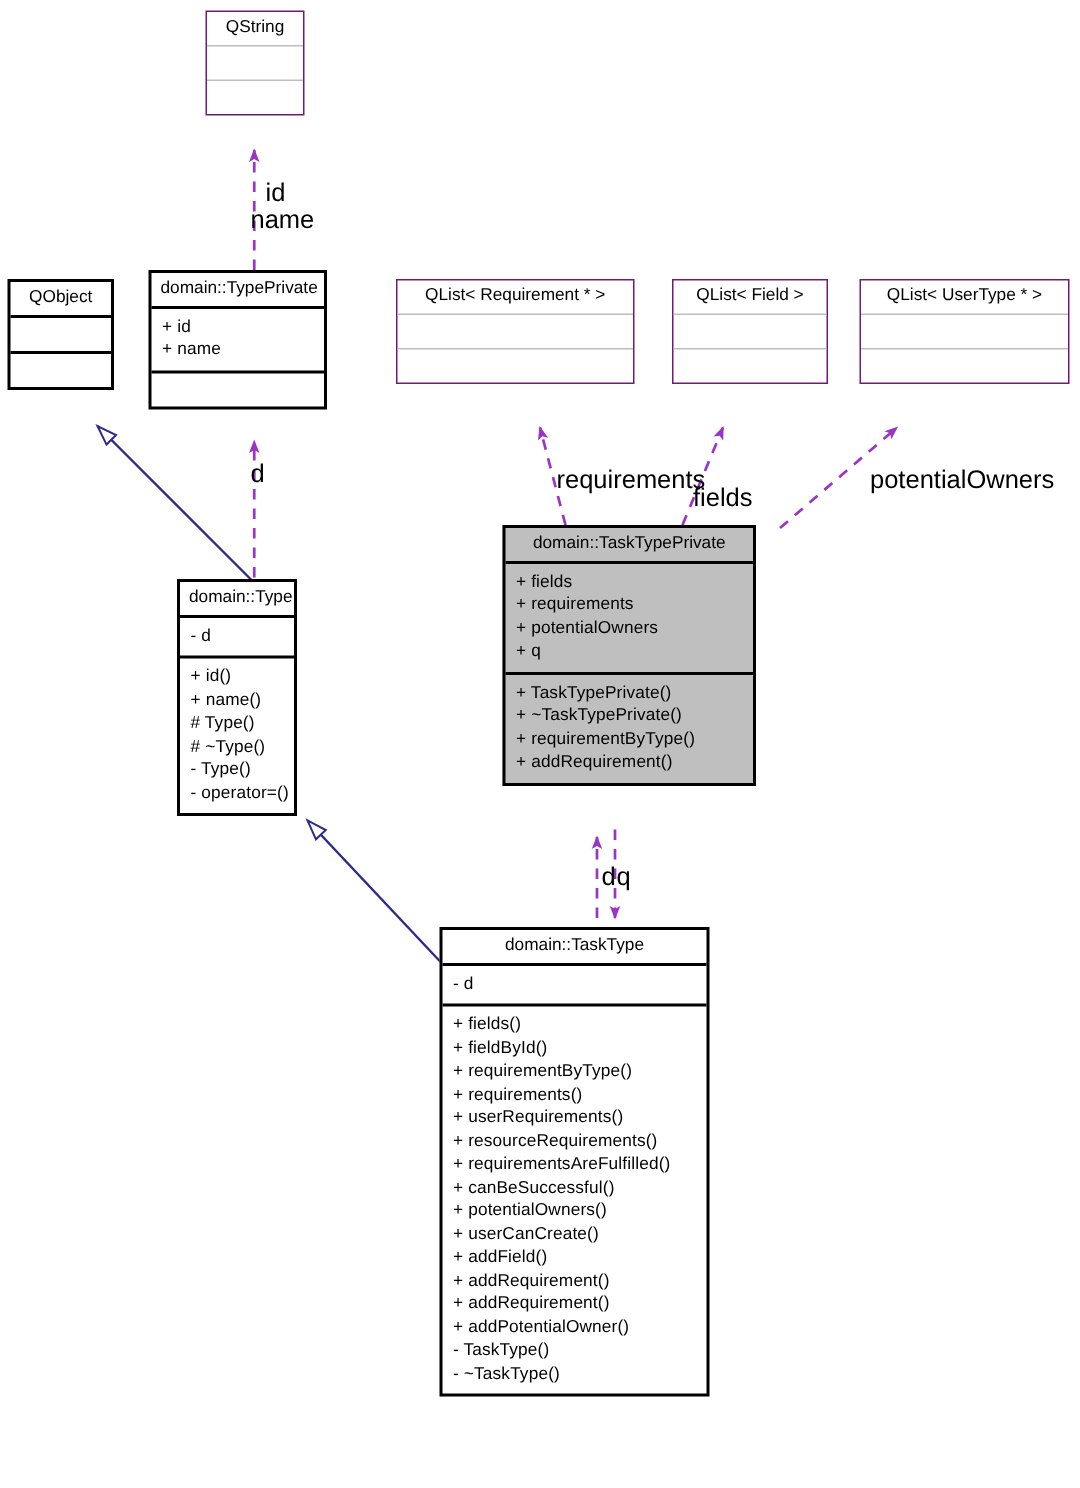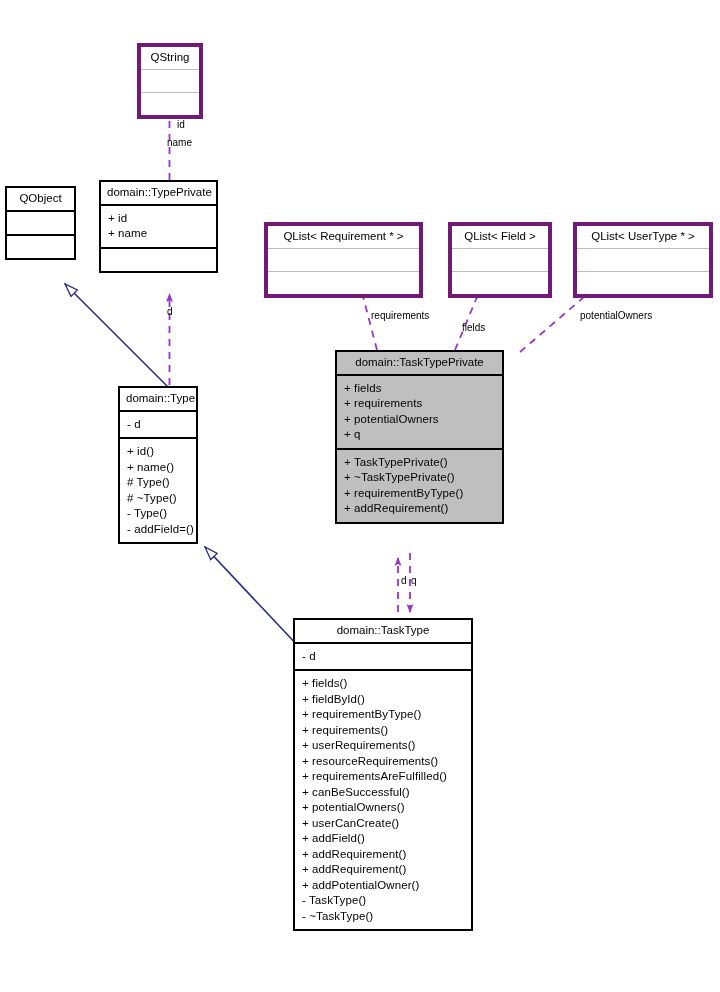--- a/index.html
+++ b/index.html
@@ -30,22 +30,21 @@
   .node {
     position: absolute;
     box-sizing: border-box;
     background: #ffffff;
     font-size: 11.5px;
     color: #000000;
     line-height: 1.0;
   }
   
   .node.ext {
-    border: 4px solid #701a75;
-    margin-top: 36px;
+    border: 1px solid #701a75;
   }
   .node.ext .row {
     border-top: 1px solid #bdbdbd;
   }
   
   .node.own {
     border: 2px solid #000000;
   }
   .node.own .row {
     border-top: 2px solid #000000;
@@ -71,21 +70,21 @@
     padding: 0;
   }
   .node .member {
     white-space: nowrap;
     padding: 2px 0 2px 0;
     letter-spacing: 0.1px;
   }
   .edge-label {
     position: absolute;
     font-family: "Liberation Sans", sans-serif;
-    font-size: 10px;
+    font-size: 17px;
     color: #000000;
     white-space: nowrap;
   }
 </style>
 </head>
 <body>
 
 <div id="canvas">
 
   <svg class="edges" viewBox="0 0 720 992" xmlns="http://www.w3.org/2000/svg">
@@ -160,21 +159,21 @@
     <div class="title">domain::Type</div>
     <div class="row">
       <div class="member">- d</div>
     </div>
     <div class="row">
       <div class="member">+ id()</div>
       <div class="member">+ name()</div>
       <div class="member"># Type()</div>
       <div class="member"># ~Type()</div>
       <div class="member">- Type()</div>
-      <div class="member">- addField=()</div>
+      <div class="member">- operator=()</div>
     </div>
   </div>
 
   <div class="node current" style="left:335px; top:350px; width:169px;">
     <div class="title">domain::TaskTypePrivate</div>
     <div class="row">
       <div class="member">+ fields</div>
       <div class="member">+ requirements</div>
       <div class="member">+ potentialOwners</div>
       <div class="member">+ q</div>

